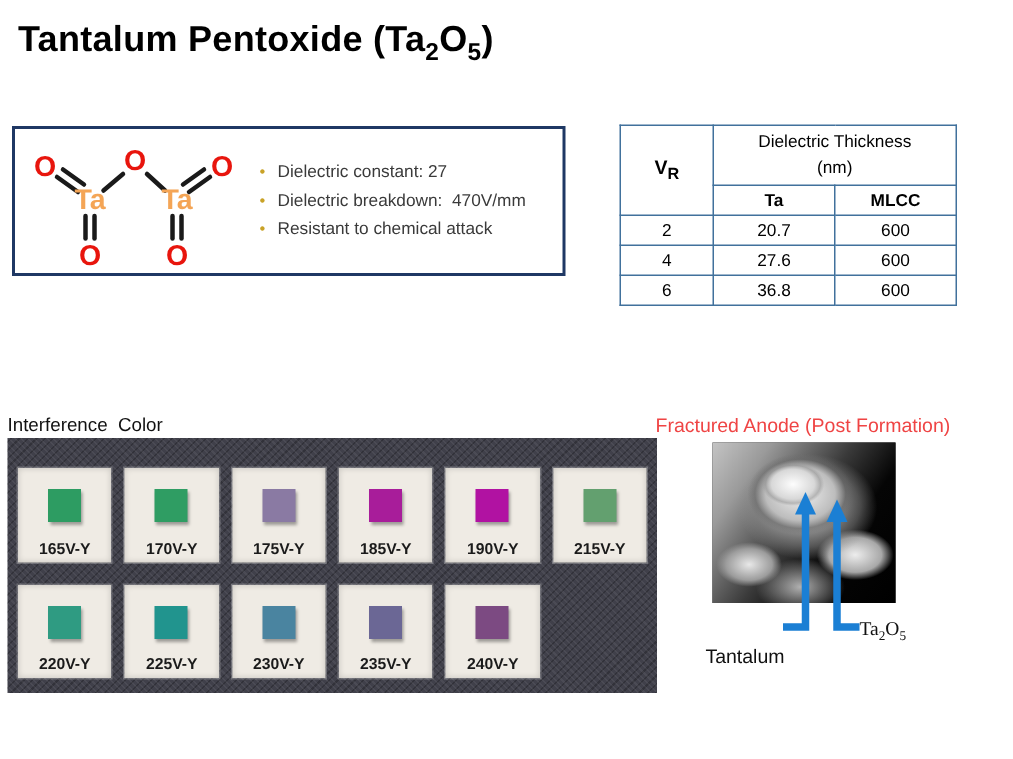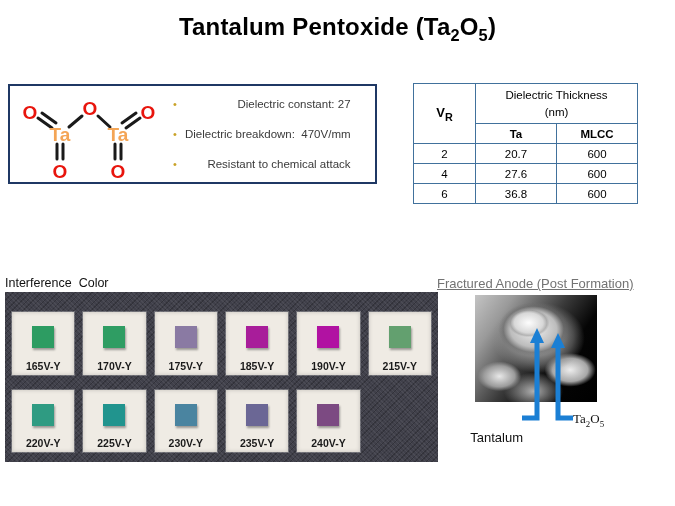--- a/index.html
+++ b/index.html
@@ -9,39 +9,40 @@
     background: #ffffff;
     font-family: "Liberation Sans", sans-serif;
     position: relative;
     overflow: hidden;
   }
   .slide { position: absolute; inset: 0; background: #fff; }
 
   
   .title {
     position: absolute; top: 13px; left: 0; width: 100%;
-    text-align: center; font-size: 24px; font-weight: bold; color: #000;
+    font-size: 24px; font-weight: bold; color: #000;
     letter-spacing: 0.2px;
+    padding-left: 12px;
   }
   .title sub, .sub { font-size: 0.68em; }
 
   
   .info-box {
     position: absolute; left: 8px; top: 84px; width: 369px; height: 100px;
     border: 2px solid #1f3864; background: #fff;
     display: flex; align-items: center;
   }
   .molecule { width: 150px; height: 92px; flex: none; margin-left: 4px; }
   .molecule text { font-family: "Liberation Sans", sans-serif; font-weight: bold; font-size: 19px; }
   .atom-o { fill: #e8150d; }
   .atom-ta { fill: #f4a556; }
   .bond { stroke: #1a1a1a; stroke-width: 3; stroke-linecap: round; }
 
   .bullets { list-style: none; margin: 0; padding: 0 0 0 8px; font-size: 11.5px; color: #3a3a3a; }
-  .bullets li { position: relative; padding-left: 13px; margin: 18px 0; white-space: pre; text-align: right; }
+  .bullets li { position: relative; padding-left: 13px; margin: 7px 0; white-space: pre; }
   .bullets li::before {
     content: "\2022"; position: absolute; left: 1px; top: 0;
     color: #c9a227; font-size: 11px;
   }
 
   
   .data-table {
     position: absolute; left: 413px; top: 83px; width: 224px;
     border-collapse: collapse; background: #fff; color: #000;
     font-size: 11.5px; table-layout: fixed;
@@ -82,21 +83,21 @@
     box-shadow: 1px 2px 2px rgba(0,0,0,0.35);
   }
   .chip-label {
     position: absolute; bottom: 3px; left: 0; width: 100%;
     text-align: center; font-weight: bold; font-size: 10.5px; color: #1a1a1a;
   }
 
   
   .fractured-label {
     position: absolute; left: 437px; top: 276px; width: 238px;
-    font-size: 13px; color: #737373; text-decoration: underline;
+    font-size: 13px; color: #ef4444;
   }
   .sem {
     position: absolute; left: 475px; top: 295px; width: 122px; height: 107px;
     background-color: #000;
     background-image:
       radial-gradient(ellipse 26px 18px at 44% 26%, #fdfdfd, #d8d8d8 55%, rgba(150,150,150,0.55) 70%, transparent 80%),
       radial-gradient(ellipse 42px 32px at 48% 32%, #f0f0f0, #bdbdbd 55%, rgba(100,100,100,0.45) 72%, transparent 84%),
       radial-gradient(ellipse 58px 44px at 52% 40%, rgba(230,230,230,0.9), rgba(140,140,140,0.5) 60%, transparent 80%),
       radial-gradient(ellipse 28px 19px at 20% 76%, #e8e8e8, #9c9c9c 55%, transparent 78%),
       radial-gradient(ellipse 32px 21px at 78% 70%, #ededed, #a8a8a8 55%, transparent 80%),

